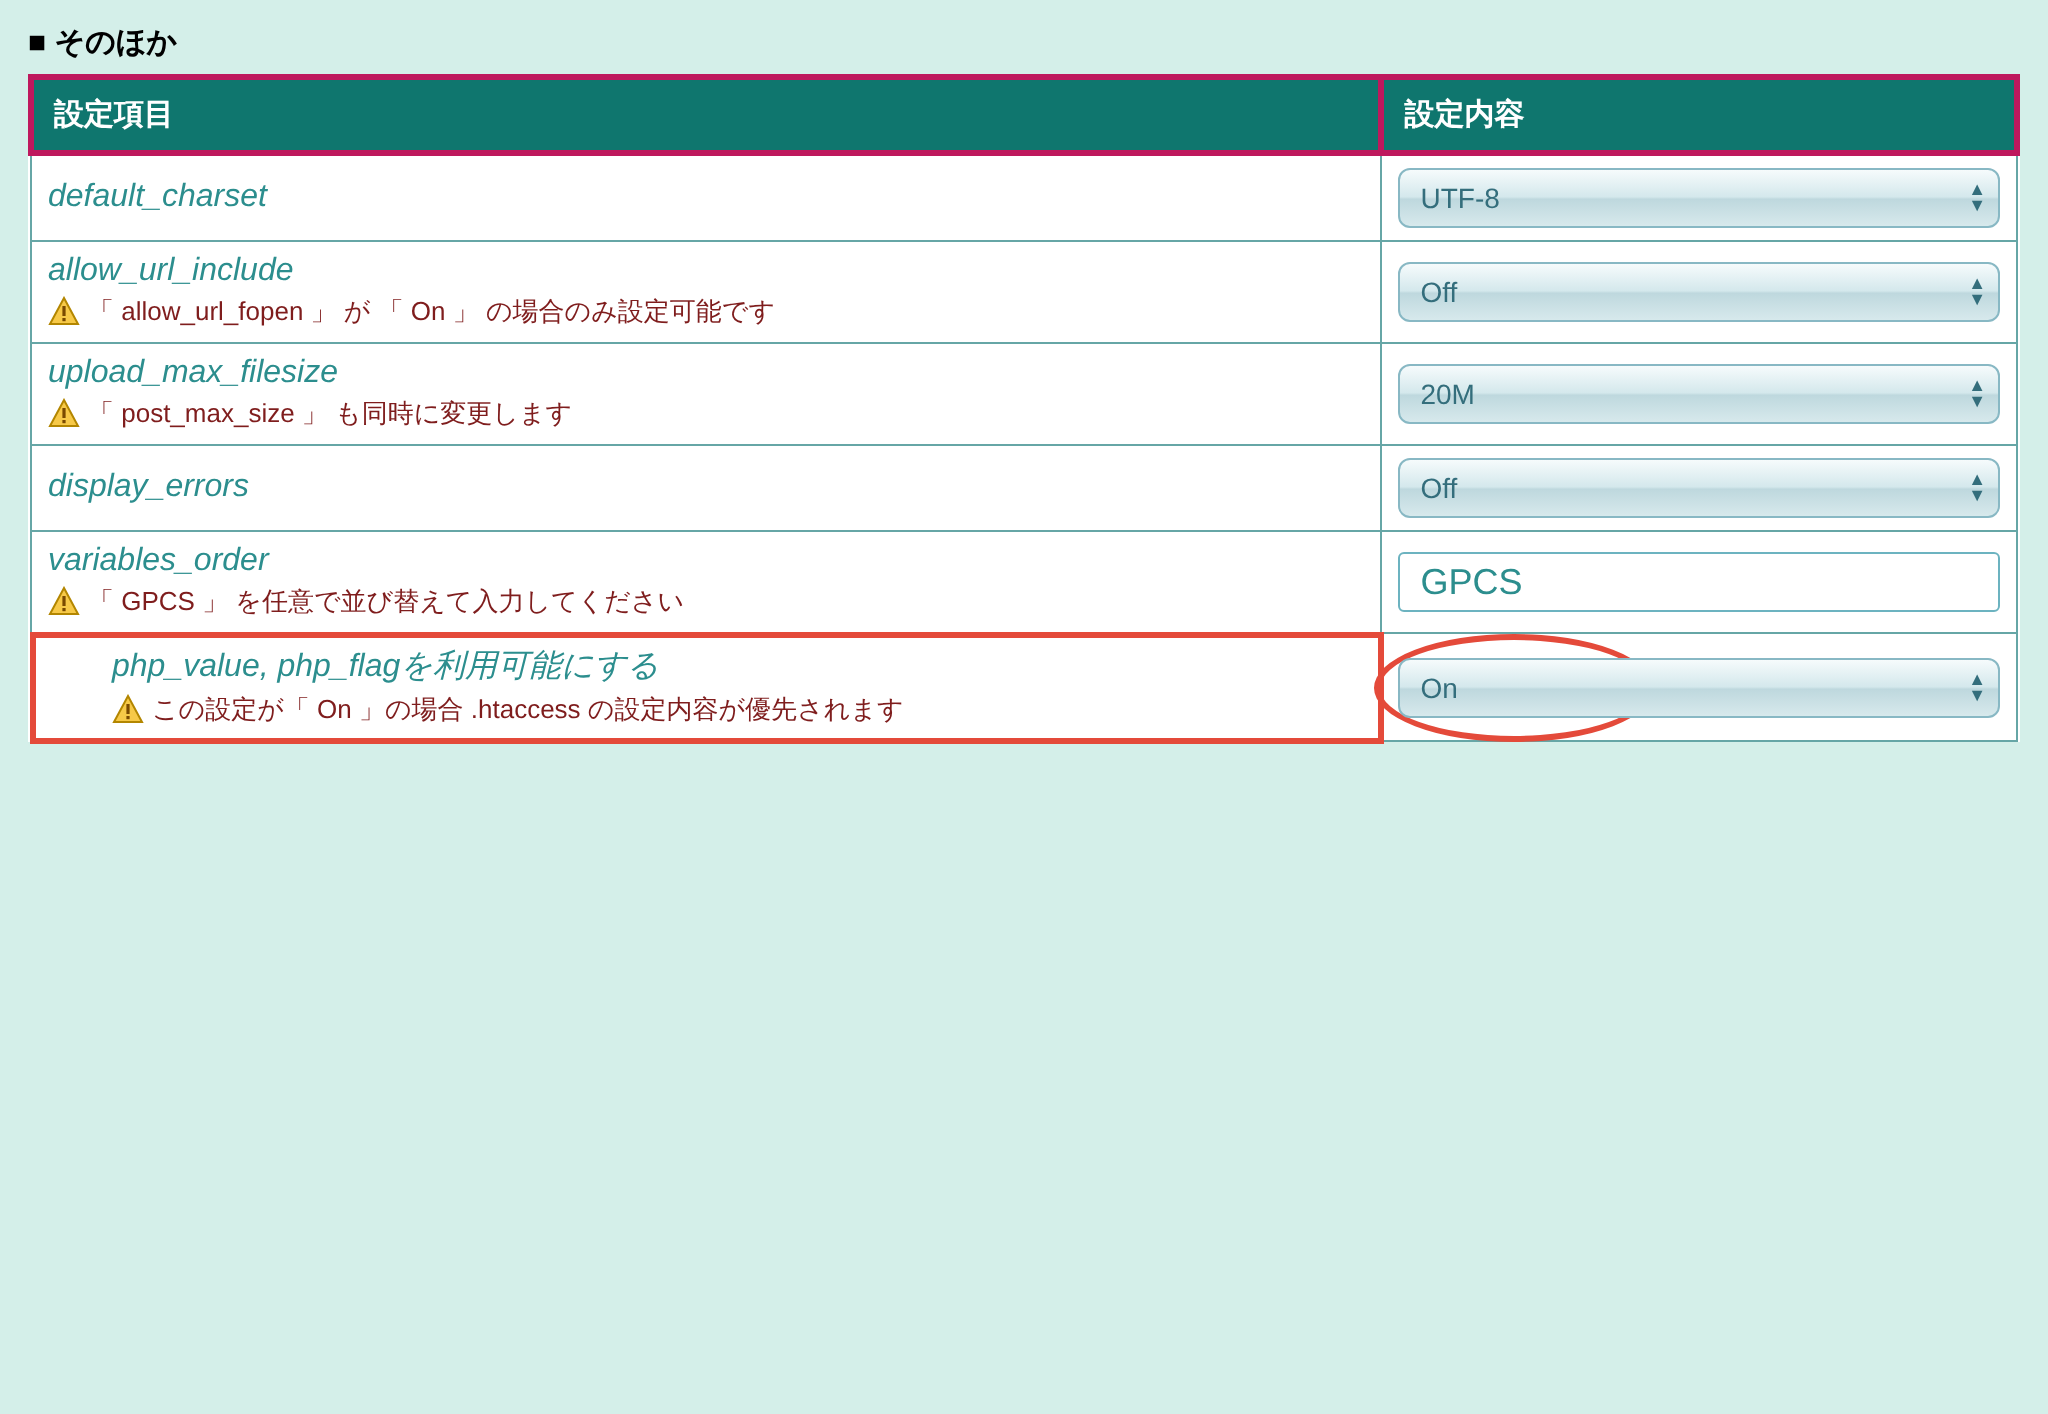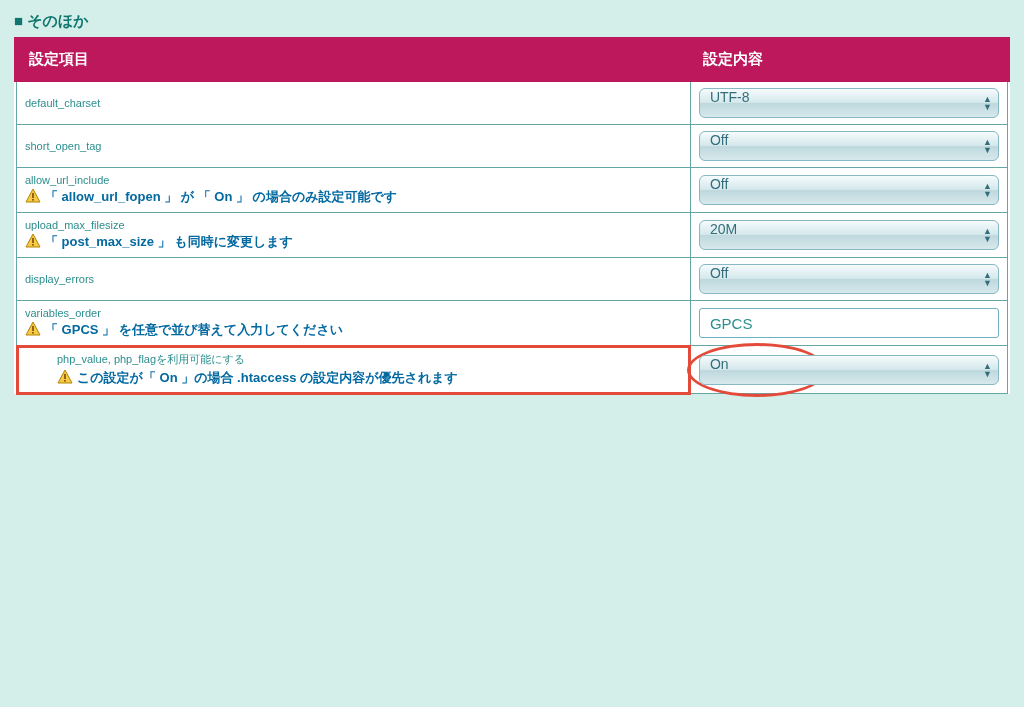--- a/index.html
+++ b/index.html
@@ -4,79 +4,80 @@
 <style>
   * { box-sizing: border-box; margin: 0; padding: 0; }
   body {
     background: #d4efe9;
     font-family: "Hiragino Sans", "Meiryo", sans-serif;
     font-size: 14px;
     padding: 12px 14px;
     color: #333;
   }
   .section-label {
-    color: #0f766e;
+    color: #000000;
     font-size: 15px;
     font-weight: bold;
     margin-bottom: 6px;
   }
   .section-label::before {
     content: "■ ";
   }
   table.settings {
     width: 100%;
     border-collapse: collapse;
     background: #ffffff;
     border: 1px solid #66a6a6;
   }
   table.settings th {
-    background: #be185d;
+    background: #0f766e;
     color: #fff;
     text-align: left;
     padding: 8px 10px;
     font-weight: bold;
     font-size: 15px;
-    border: 5px solid #be185d;
+    border: 3px solid #be185d;
   }
   table.settings th:first-child { border-right: 1px solid #ffffff33; }
   table.settings td {
     border: 1px solid #66a6a6;
     padding: 6px 8px;
     vertical-align: middle;
   }
   td.col-name {
     width: 68%;
     color: #2c8e8e;
     font-size: 15px;
   }
   td.col-value {
     width: 32%;
     text-align: left;
   }
   .name-main {
     color: #2c8e8e;
     font-weight: 500;
-    font-size: 11px;
+    font-size: 16px;
+    font-style: italic;
   }
   .hint {
     display: flex;
-    align-items: flex-start;
+    align-items: center;
     margin-top: 2px;
-    color: #0369a1;
+    color: #7f1d1d;
     font-size: 13px;
-    font-weight: bold;
   }
   .hint .warn-icon {
     margin-right: 4px;
   }
   .warn-icon svg { display:block; }
   
   .faux-select {
     position: relative;
     display: flex;
+    align-items: center;
     width: 100%;
     height: 30px;
     padding: 0 26px 0 10px;
     border: 1px solid #88b8c4;
     border-radius: 6px;
     background: linear-gradient(#f6fbfc, #d4e8ec 48%, #bed8de 52%, #d7e9ec);
     color: #346e7c;
     font-size: 14px;
     cursor: pointer;
   }
@@ -91,21 +92,21 @@
     color: #346e7c;
     font-size: 9px;
     line-height: 7px;
   }
   .faux-input {
     width: 100%;
     height: 30px;
     border: 1px solid #6cb3c0;
     border-radius: 3px;
     padding: 0 10px;
-    font-size: 15px;
+    font-size: 18px;
     color: #2c8e8e;
     background: #fff;
     outline: none;
   }
   
   tr.highlighted td.col-name {
     position: relative;
     padding-left: 40px;
   }
   .highlight-box {
@@ -150,34 +151,20 @@
             <span>UTF-8</span>
             <span class="caret">
               <span>▲</span>
               <span>▼</span>
             </span>
           </div>
         </td>
       </tr>
       <tr>
         <td class="col-name">
-          <div class="name-main">short_open_tag</div>
-        </td>
-        <td class="col-value">
-          <div class="faux-select">
-            <span>Off</span>
-            <span class="caret">
-              <span>▲</span>
-              <span>▼</span>
-            </span>
-          </div>
-        </td>
-      </tr>
-      <tr>
-        <td class="col-name">
           <div class="name-main">allow_url_include</div>
           <div class="hint">
             <span class="warn-icon">
               <svg width="16" height="16" viewBox="0 0 16 16">
                 <polygon points="8,1 15,14 1,14" fill="#f7c948" stroke="#b38600" stroke-width="1"></polygon>
                 <rect x="7.2" y="5" width="1.6" height="5" fill="#7a4a00"></rect>
                 <rect x="7.2" y="11" width="1.6" height="1.6" fill="#7a4a00"></rect>
               </svg>
             </span>
             <span>「 allow_url_fopen 」 が 「 On 」 の場合のみ設定可能です</span>

